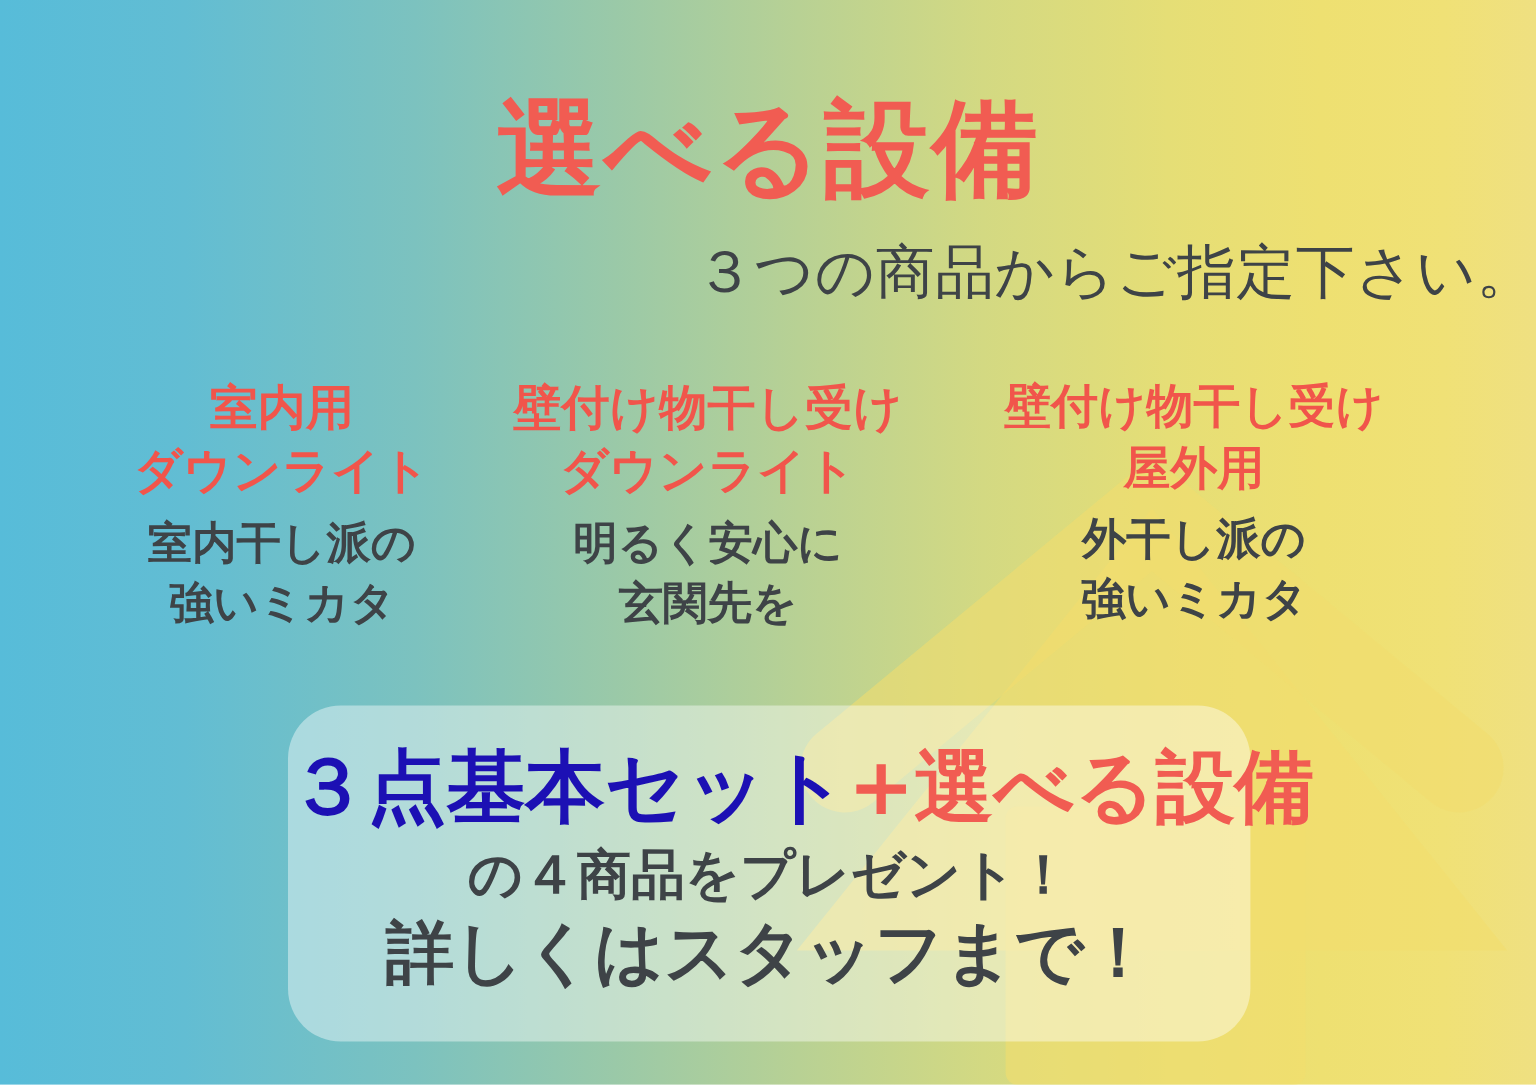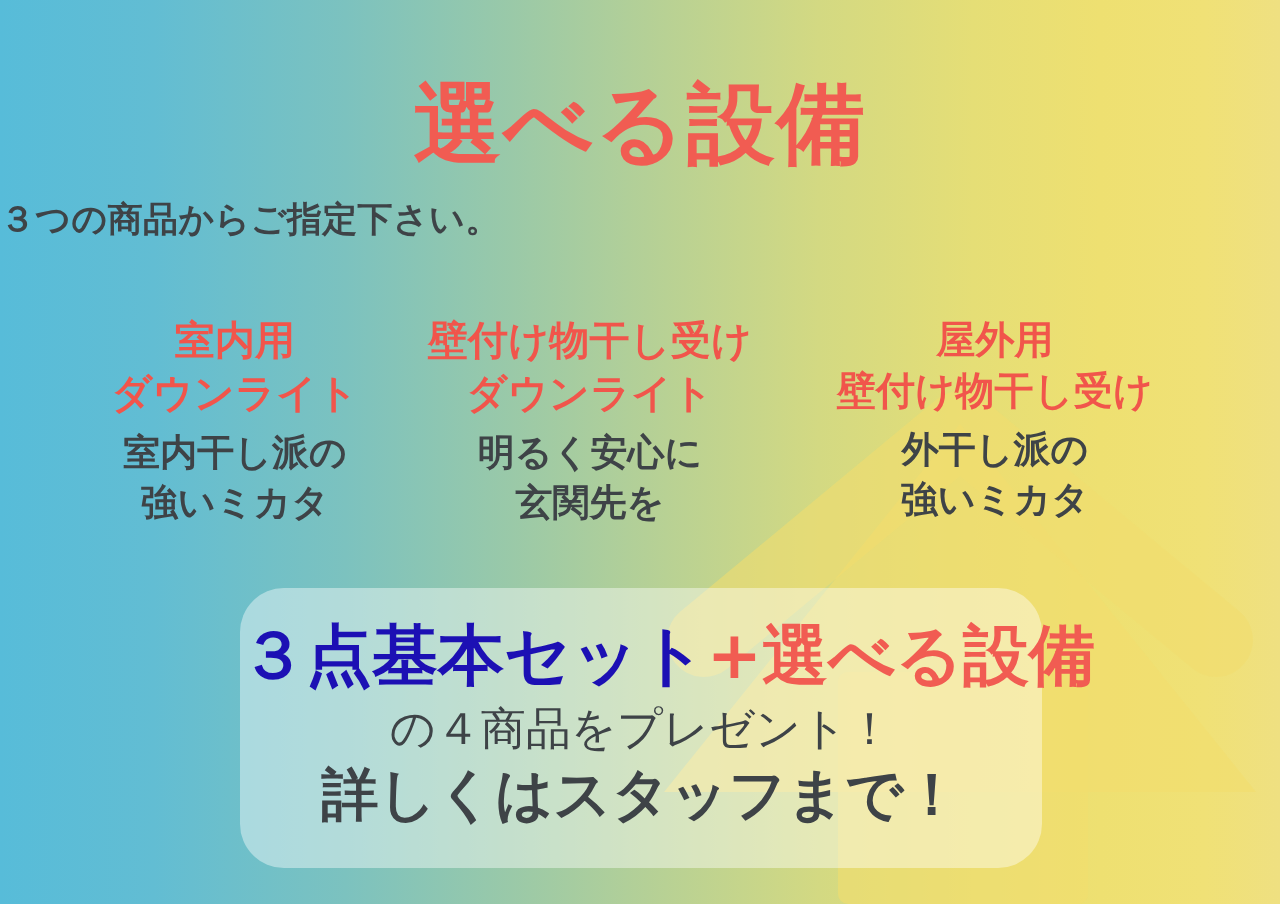--- a/index.html
+++ b/index.html
@@ -57,24 +57,24 @@
     color: #f15c52;
     letter-spacing: 0.02em;
     white-space: nowrap;
   }
 
   .subheadline {
     position: absolute;
     left: 0;
     right: 0;
     top: 200px;
-    text-align: left;
-    font-size: 35px;
+    text-align: right;
+    font-size: 49px;
     line-height: 1.1;
-    font-weight: 700;
+    font-weight: 400;
     color: #3e4347;
     letter-spacing: 0.01em;
     white-space: nowrap;
   }
 
   
   .columns {
     position: absolute;
     left: 24px;
     right: 24px;
@@ -136,21 +136,21 @@
   .promo-line-1 .red  { color: #f15c52; }
 
   .promo-line-2 {
     position: absolute;
     left: 240px;
     right: 238px;
     top: 700px;
     text-align: center;
     font-size: 45px;
     line-height: 1.28;
-    font-weight: 400;
+    font-weight: 700;
     color: #3e4347;
     white-space: nowrap;
   }
   .promo-line-3 {
     position: absolute;
     left: 240px;
     right: 238px;
     top: 758px;
     text-align: center;
     font-size: 57px;
@@ -201,22 +201,22 @@
         <div>ダウンライト</div>
       </div>
       <div class="col-desc">
         <div>明るく安心に</div>
         <div>玄関先を</div>
       </div>
     </div>
 
     <div class="col col-3">
       <div class="col-title">
+        <div>壁付け物干し受け</div>
         <div>屋外用</div>
-        <div>壁付け物干し受け</div>
       </div>
       <div class="col-desc">
         <div>外干し派の</div>
         <div>強いミカタ</div>
       </div>
     </div>
 
   </div>
 
   <div class="promo-panel"></div>

